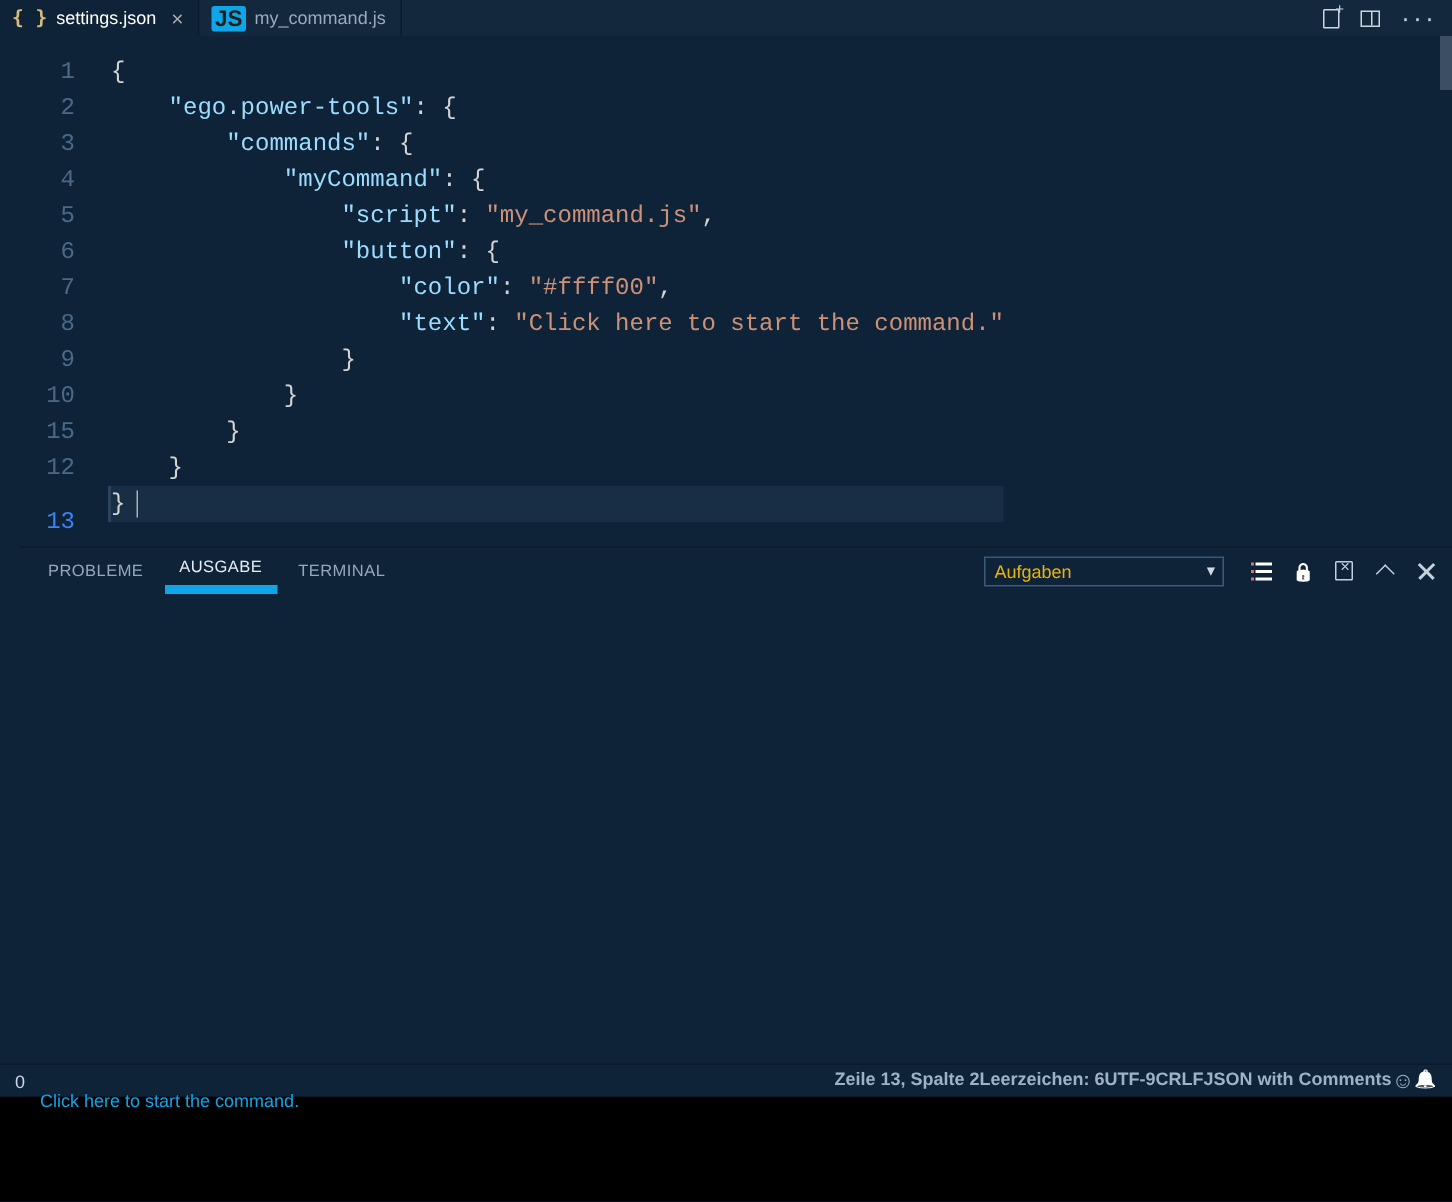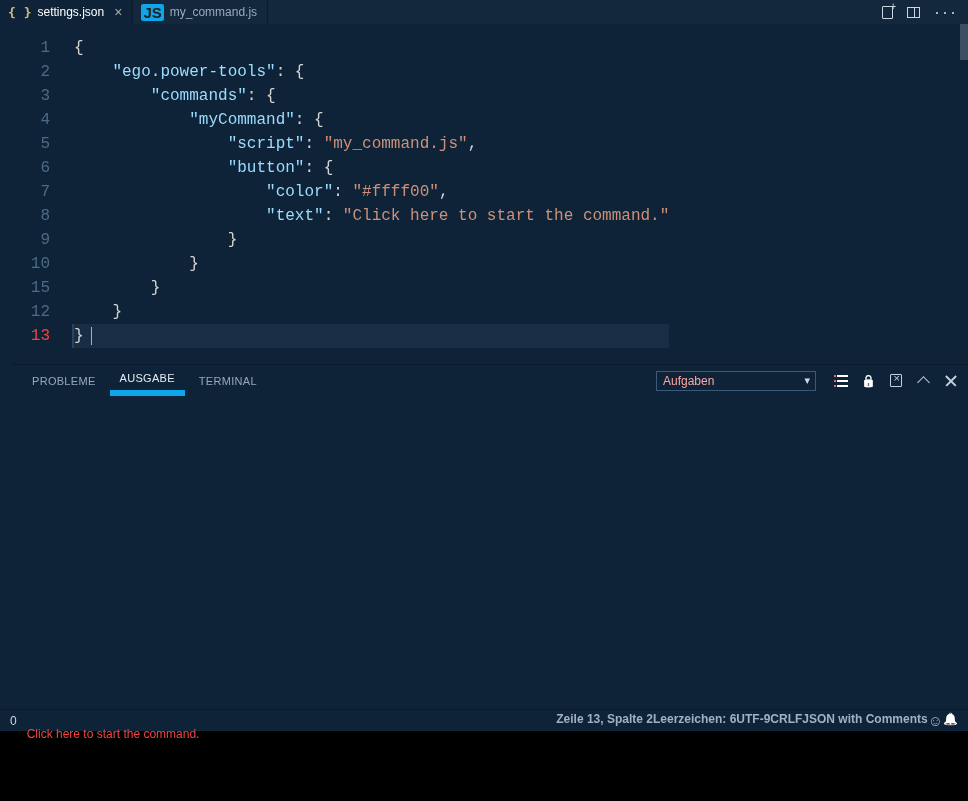--- a/index.html
+++ b/index.html
@@ -32,41 +32,41 @@
   .split-box { width:13px; height:11px; border:1px solid #ccd6e0; position:relative; display:inline-block;}
   .split-box::after{content:"";position:absolute;left:50%;top:0;bottom:0;border-left:1px solid #ccd6e0;}
   .doc-plus { width:11px; height:13px; border:1px solid #ccd6e0; border-radius:1px; position:relative; display:inline-block;}
   .doc-plus::after{content:"+";position:absolute;right:-4px;top:-6px;font-size:10px;color:#ccd6e0;}
 
   
   .editor { flex: 0 0 340px; display:flex; font-family: Consolas, "Courier New", monospace;
             font-size:16px; line-height:24px; position:relative;}
   .gutter { width:74px; text-align:right; padding:12px 24px 0 0; color:#4b6a88;}
   .gutter .ln { height:24px; }
-  .gutter .ln.cur { color:#ef4444; }
+  .gutter .ln.cur { color:#3b82f6;margin-top:12px; }
   .code { padding:12px 0 0 0; white-space:pre; color:#d4d4d4;}
   .code .row { height:24px; }
   .row.current { background: rgba(100,130,165,0.12); position:relative; }
   .row.current::before{content:"";position:absolute;left:-2px;top:0;bottom:0;width:2px;background:rgba(100,130,165,0.35);}
   .tok-key { color:#9cdcfe; }
   .tok-str { color:#ce9178; }
   .tok-punc { color:#d4d4d4; }
   .minimap { position:absolute; right:0; top:0; width:10px; height:100%; background:rgba(255,255,255,0); }
   .minimap .sc { position:absolute; right:0; top:0; width:8px; height:36px; background:rgba(200,210,225,0.25);}
   .cursor-line { position:absolute; left:7px; top:0; width:1px; height:20px; background:#aeafad;}
 
   
   .panel-header {
     height: 32px; border-top:1px solid #0a1a2b; display:flex; align-items:center;
     padding:0 10px; font-size:11px; color:#97a8b9; gap:4px;margin-left:12px;
   }
   .ptab { padding:6px 10px; text-transform:uppercase; letter-spacing:0.3px;}
   .ptab.active { color:#e6edf3; border-bottom:6px solid #0ea5e9;}
   .panel-spacer { flex:1; }
-  .panel-select { background:#0e2338; border:1px solid #3a5a7a; color:#fca5a5;
+  .panel-select { background:#0e2338; border:1px solid #3a5a7a; color:#eab308;
                   font-size:12px; padding:2px 20px 2px 6px; width:160px; position:relative;
                   appearance:none; -webkit-appearance:none;}
   .select-wrap{position:relative;}
   .select-wrap::after{content:"▾";position:absolute;right:6px;top:3px;color:#d0dae4;font-size:11px;pointer-events:none;}
   .panel-icons { display:flex; gap:14px; margin-left:14px; color:#c3d0de; align-items:center;}
   .pi { display:inline-flex; width:14px; height:14px; align-items:center; justify-content:center;}
   .chev-up::before{content:"";width:8px;height:8px;border-left:1.5px solid #c3d0de;border-top:1.5px solid #c3d0de;transform:rotate(45deg);display:inline-block;margin-top:4px;}
   .x-icon::before,.x-icon::after{content:"";position:absolute;width:14px;height:1.5px;background:#c3d0de;}
   .x-icon{position:relative;width:14px;height:14px;}
   .x-icon::before{transform:rotate(45deg);top:6px;}
@@ -82,21 +82,21 @@
 
   
   .statusbar {
     height: 22px; background:#0e2338; border-top:1px solid #0a1a2b;
     display:flex; align-items:center; font-size:12px; color:#9fb2c5;
     padding:0 10px; gap:14px;
   }
   .statusbar .left { display:flex; gap:10px; align-items:center; }
   .statusbar .right { margin-left:auto; display:flex; align-items:flex-start;font-weight:bold;}
   .warn-badge { color:#cbd6e2; }
-  .cmd-link { color:#ef4444;margin-top:26px; }
+  .cmd-link { color:#0ea5e9;margin-top:26px; }
   .smiley::before{content:"☺";font-size:15px;}
   .bell::before{content:"🔔";font-size:12px;filter:grayscale(1) brightness(1.5);}
 </style>
 </head>
 <body>
 
 <div class="workbench">
 
   <div class="tabbar">
     <div class="tab active">

